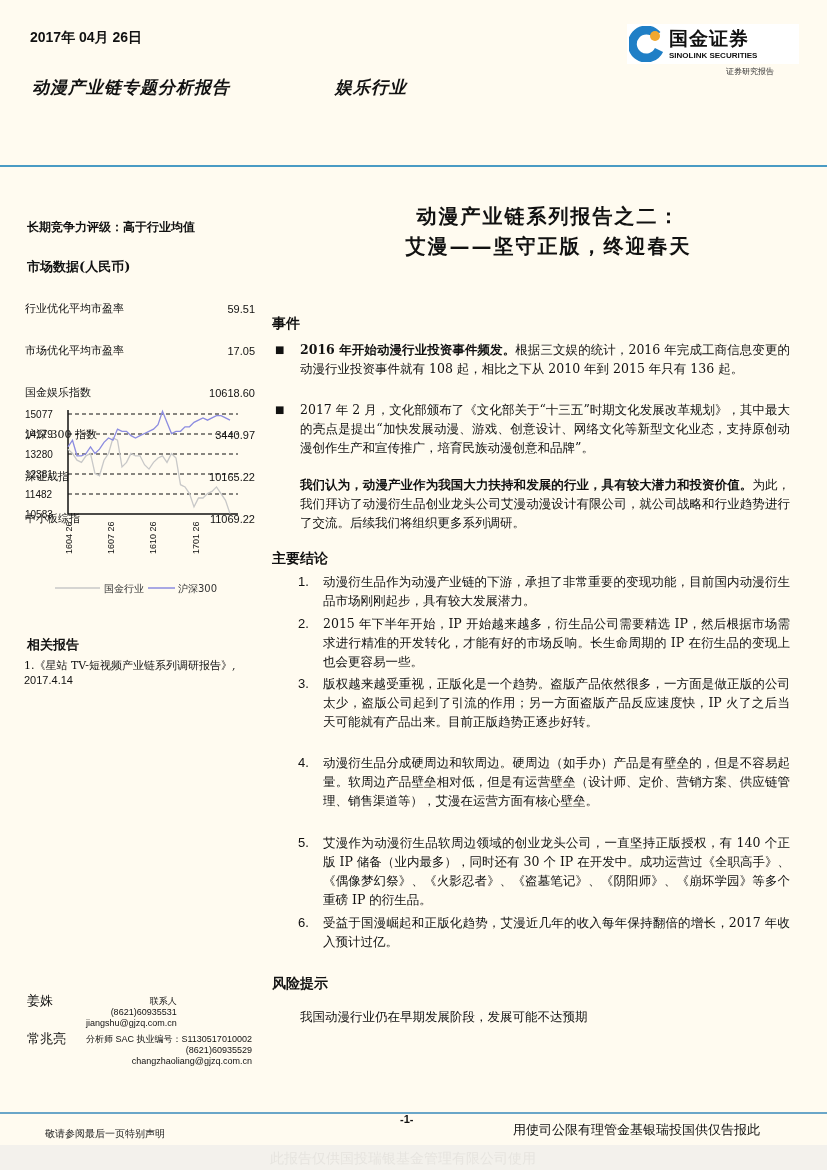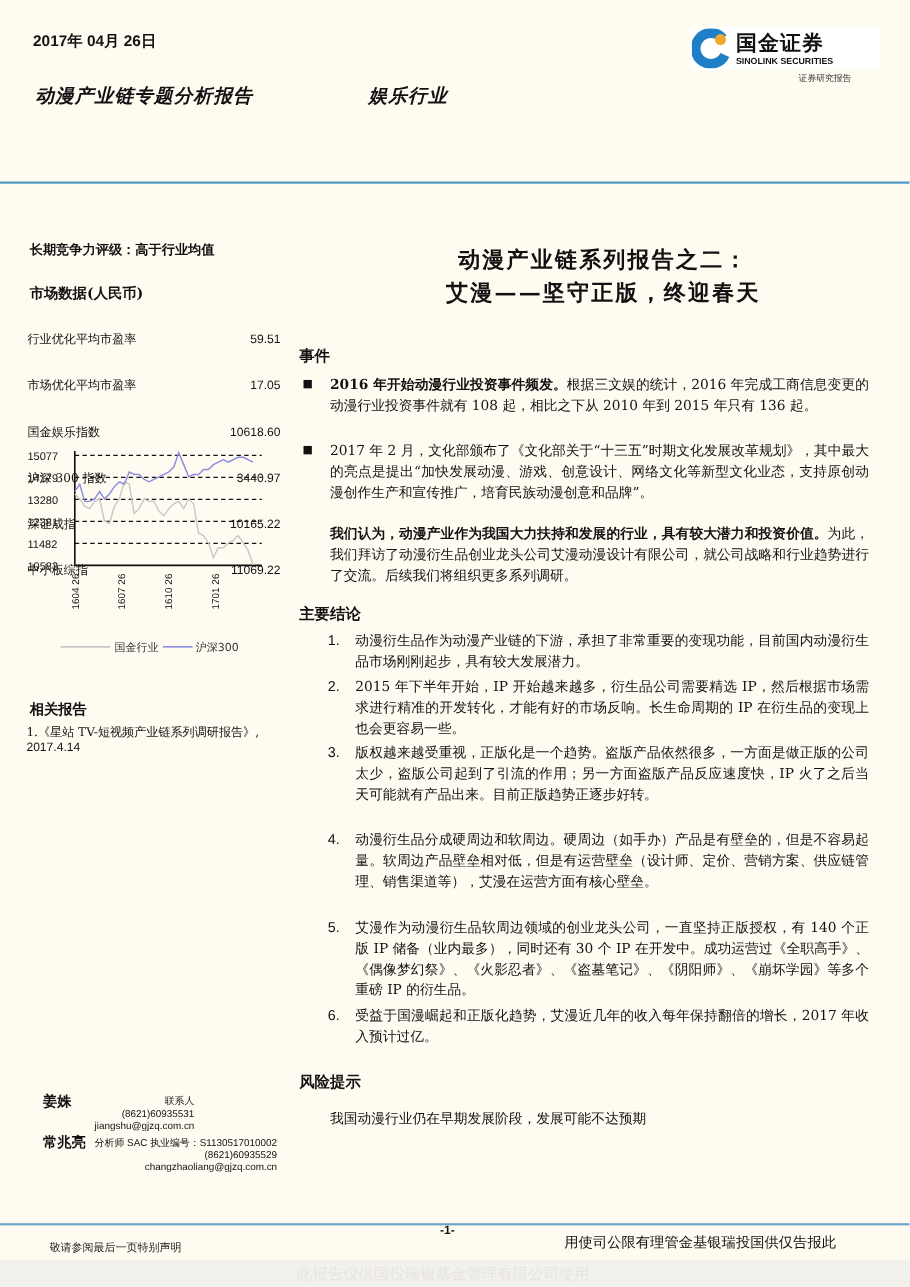--- a/index.html
+++ b/index.html
@@ -19,23 +19,23 @@
   .logo-sub { left: 726px; top: 66px; font-size: 8px; color: #333; }
   .hr-top { left: 0; top: 165px; width: 827px; height: 2px; background: #4a9bc4; }
   .rating { left: 27px; top: 219px; font-size: 12px; font-weight: bold; text-align: right; }
   .md-title { left: 27px; top: 258px; font-size: 13px; font-weight: bold; }
   .md-table { left: 25px; top: 276px; width: 230px; }
   .md-row { display: flex; justify-content: space-between; height: 18px; font-size: 11px; line-height: 18px; margin-top: 24px; }
   .md-row .v { font-family: "Liberation Sans", sans-serif; font-size: 11px; }
   .chart { left: 20px; top: 405px; width: 230px; height: 190px; }
   .related-title { left: 27px; top: 636px; font-size: 13px; font-weight: bold; }
   .related-item { left: 24px; top: 658px; width: 240px; font-size: 11px; line-height: 15px; }
-  .analyst-name { font-size: 13px; font-weight: bold; margin-left: 12px; }
+  .analyst-name { font-size: 13px; font-weight: normal; }
   .analyst-info { font-size: 9px; line-height: 11px; font-family: "Liberation Sans", sans-serif; text-align: right; }
-  .main-title { left: 270px; top: 201px; width: 557px; text-align: center; font-size: 20px; font-weight: bold; line-height: 30px; letter-spacing: 2px; margin-top: 20px; }
+  .main-title { left: 270px; top: 201px; width: 557px; text-align: center; font-size: 20px; font-weight: bold; line-height: 30px; letter-spacing: 2px; }
   .sec { font-size: 14px; font-weight: bold; }
   .para { font-size: 12.5px; line-height: 19px; text-align: justify; }
   .bullet-row { position: absolute; left: 275px; width: 515px; display: flex; }
   .bullet-row .sq { width: 25px; flex: none; font-size: 10px; line-height: 19px; }
   .num-row { position: absolute; left: 298px; width: 492px; display: flex; }
   .num-row .n { width: 25px; flex: none; font-family: "Liberation Sans", sans-serif; font-size: 13px; line-height: 19px; }
   .hr-bottom { left: 0; top: 1112px; width: 827px; height: 2px; background: #6aa6c8; }
   .page-num { left: 400px; top: 1113px; font-size: 11px; font-weight: bold; }
   .disclaimer { left: 45px; top: 1127px; font-size: 10px; color: #222; }
   .usage-note { left: 513px; top: 1121px; font-size: 13px; color: #111; font-family: "Liberation Sans", sans-serif; }

